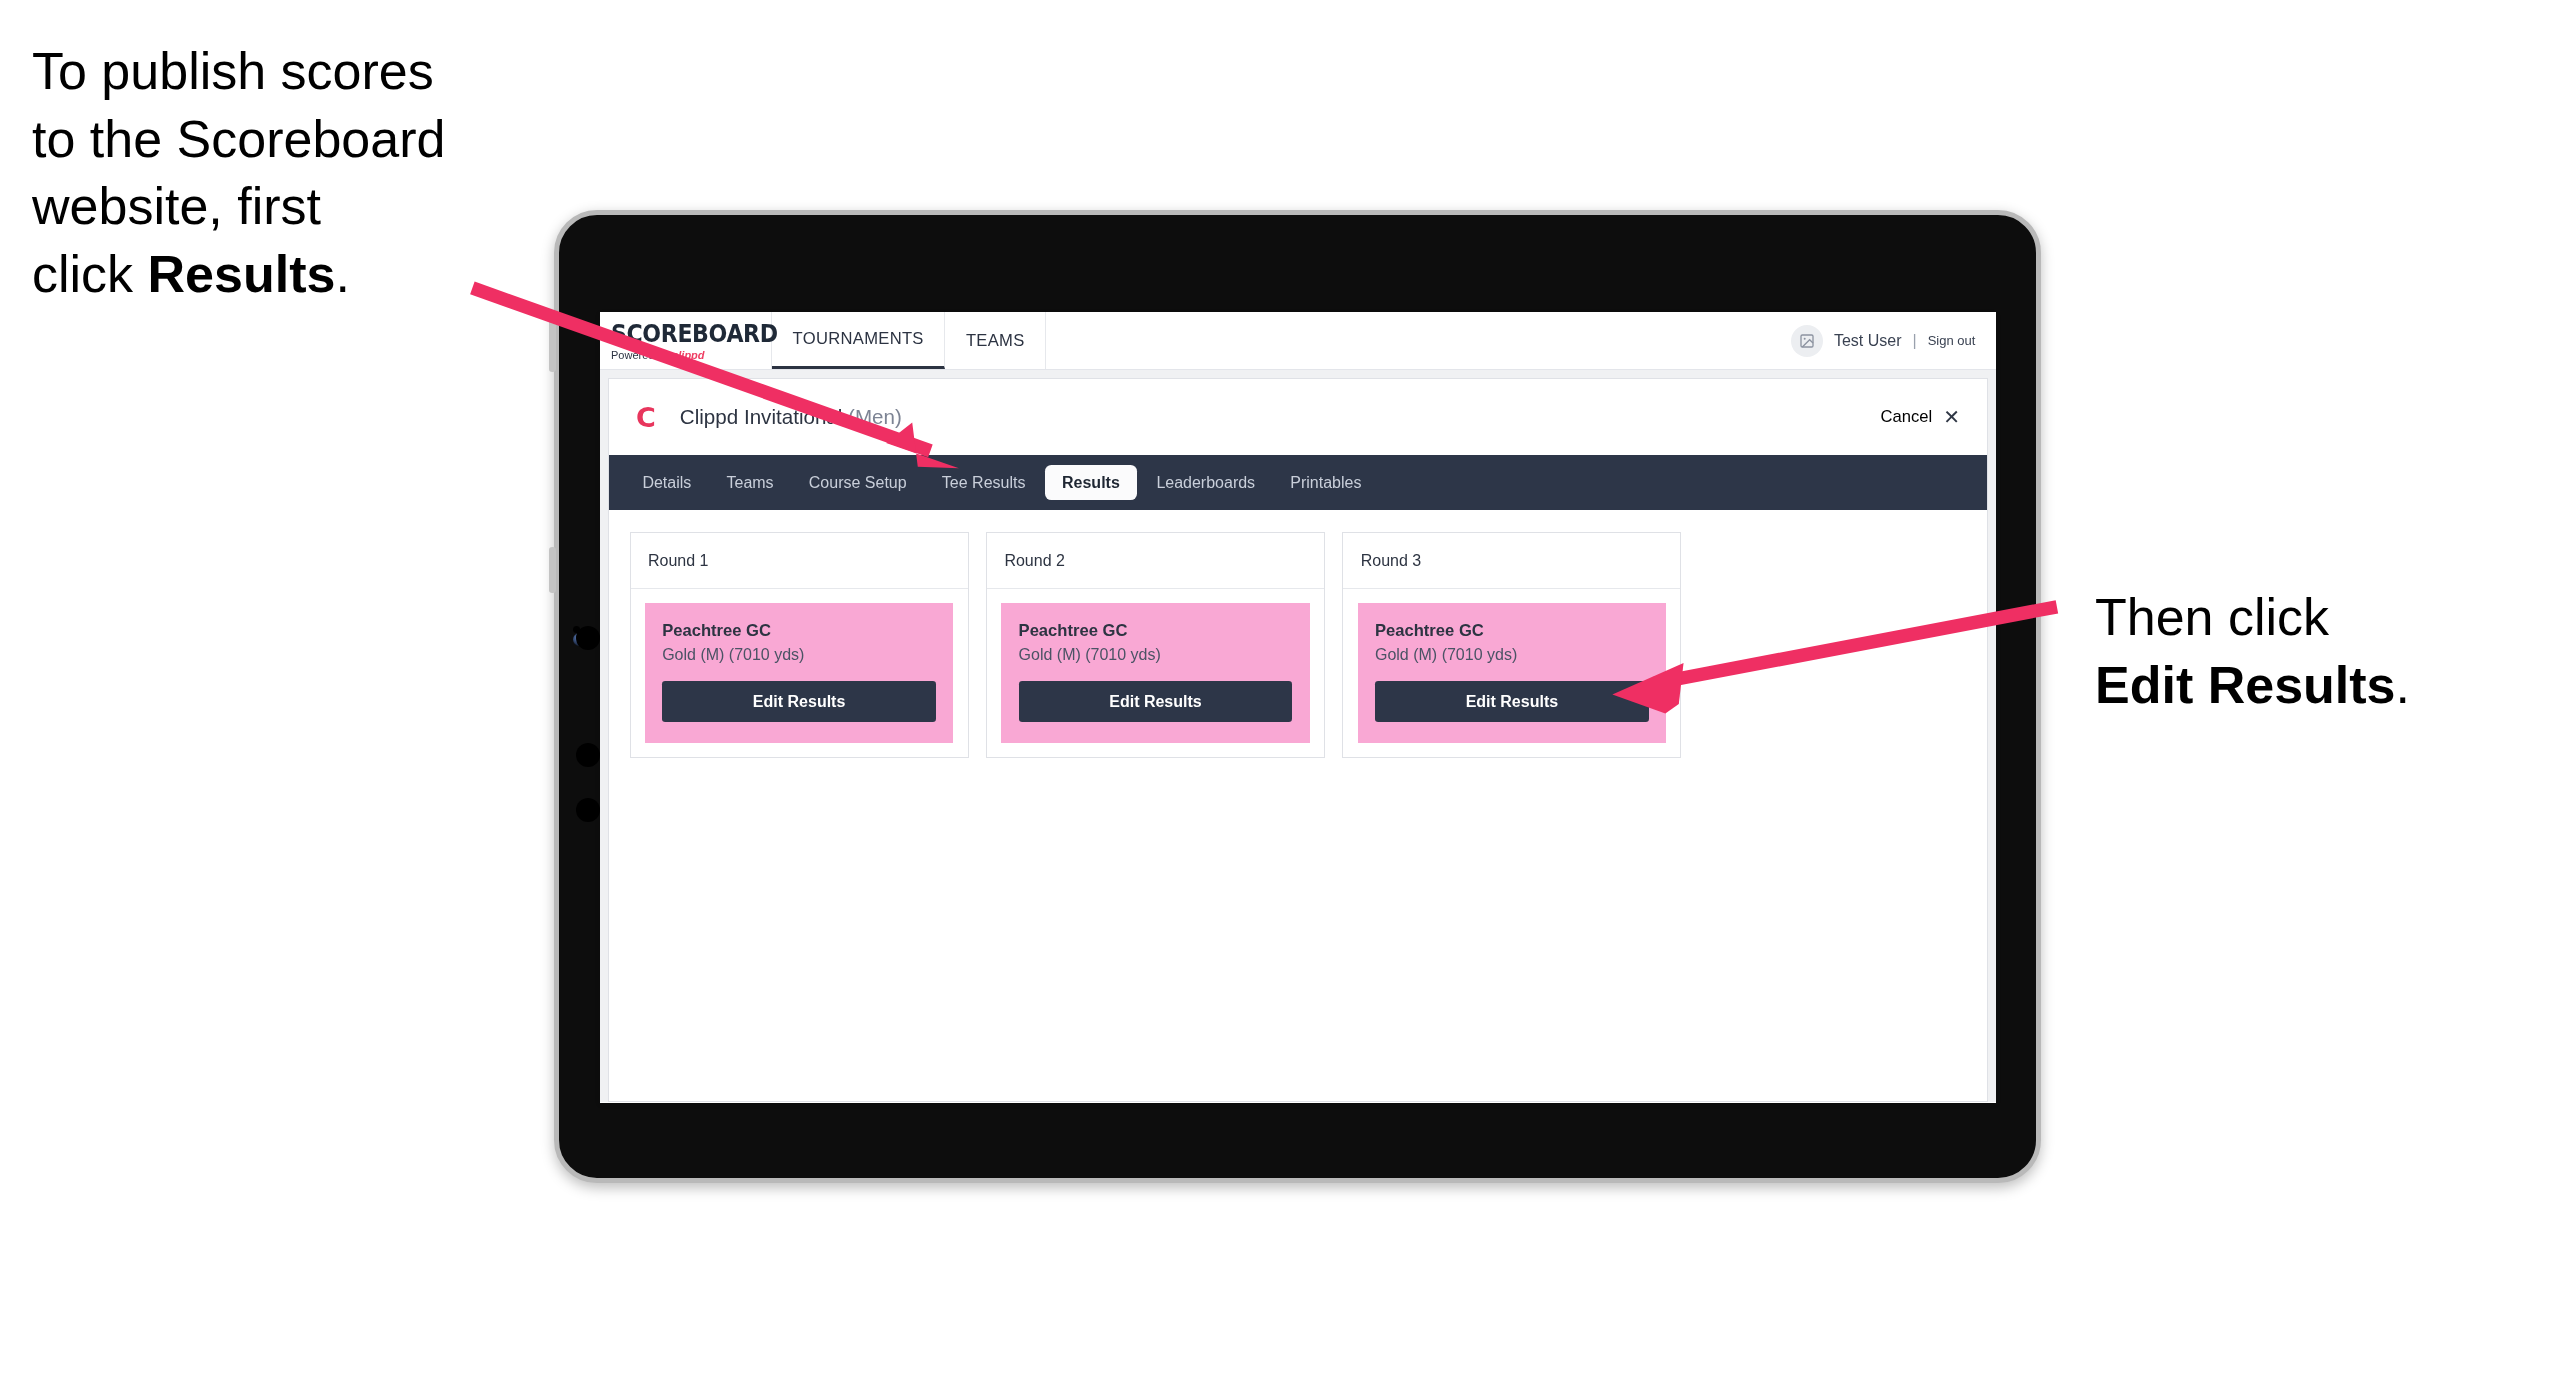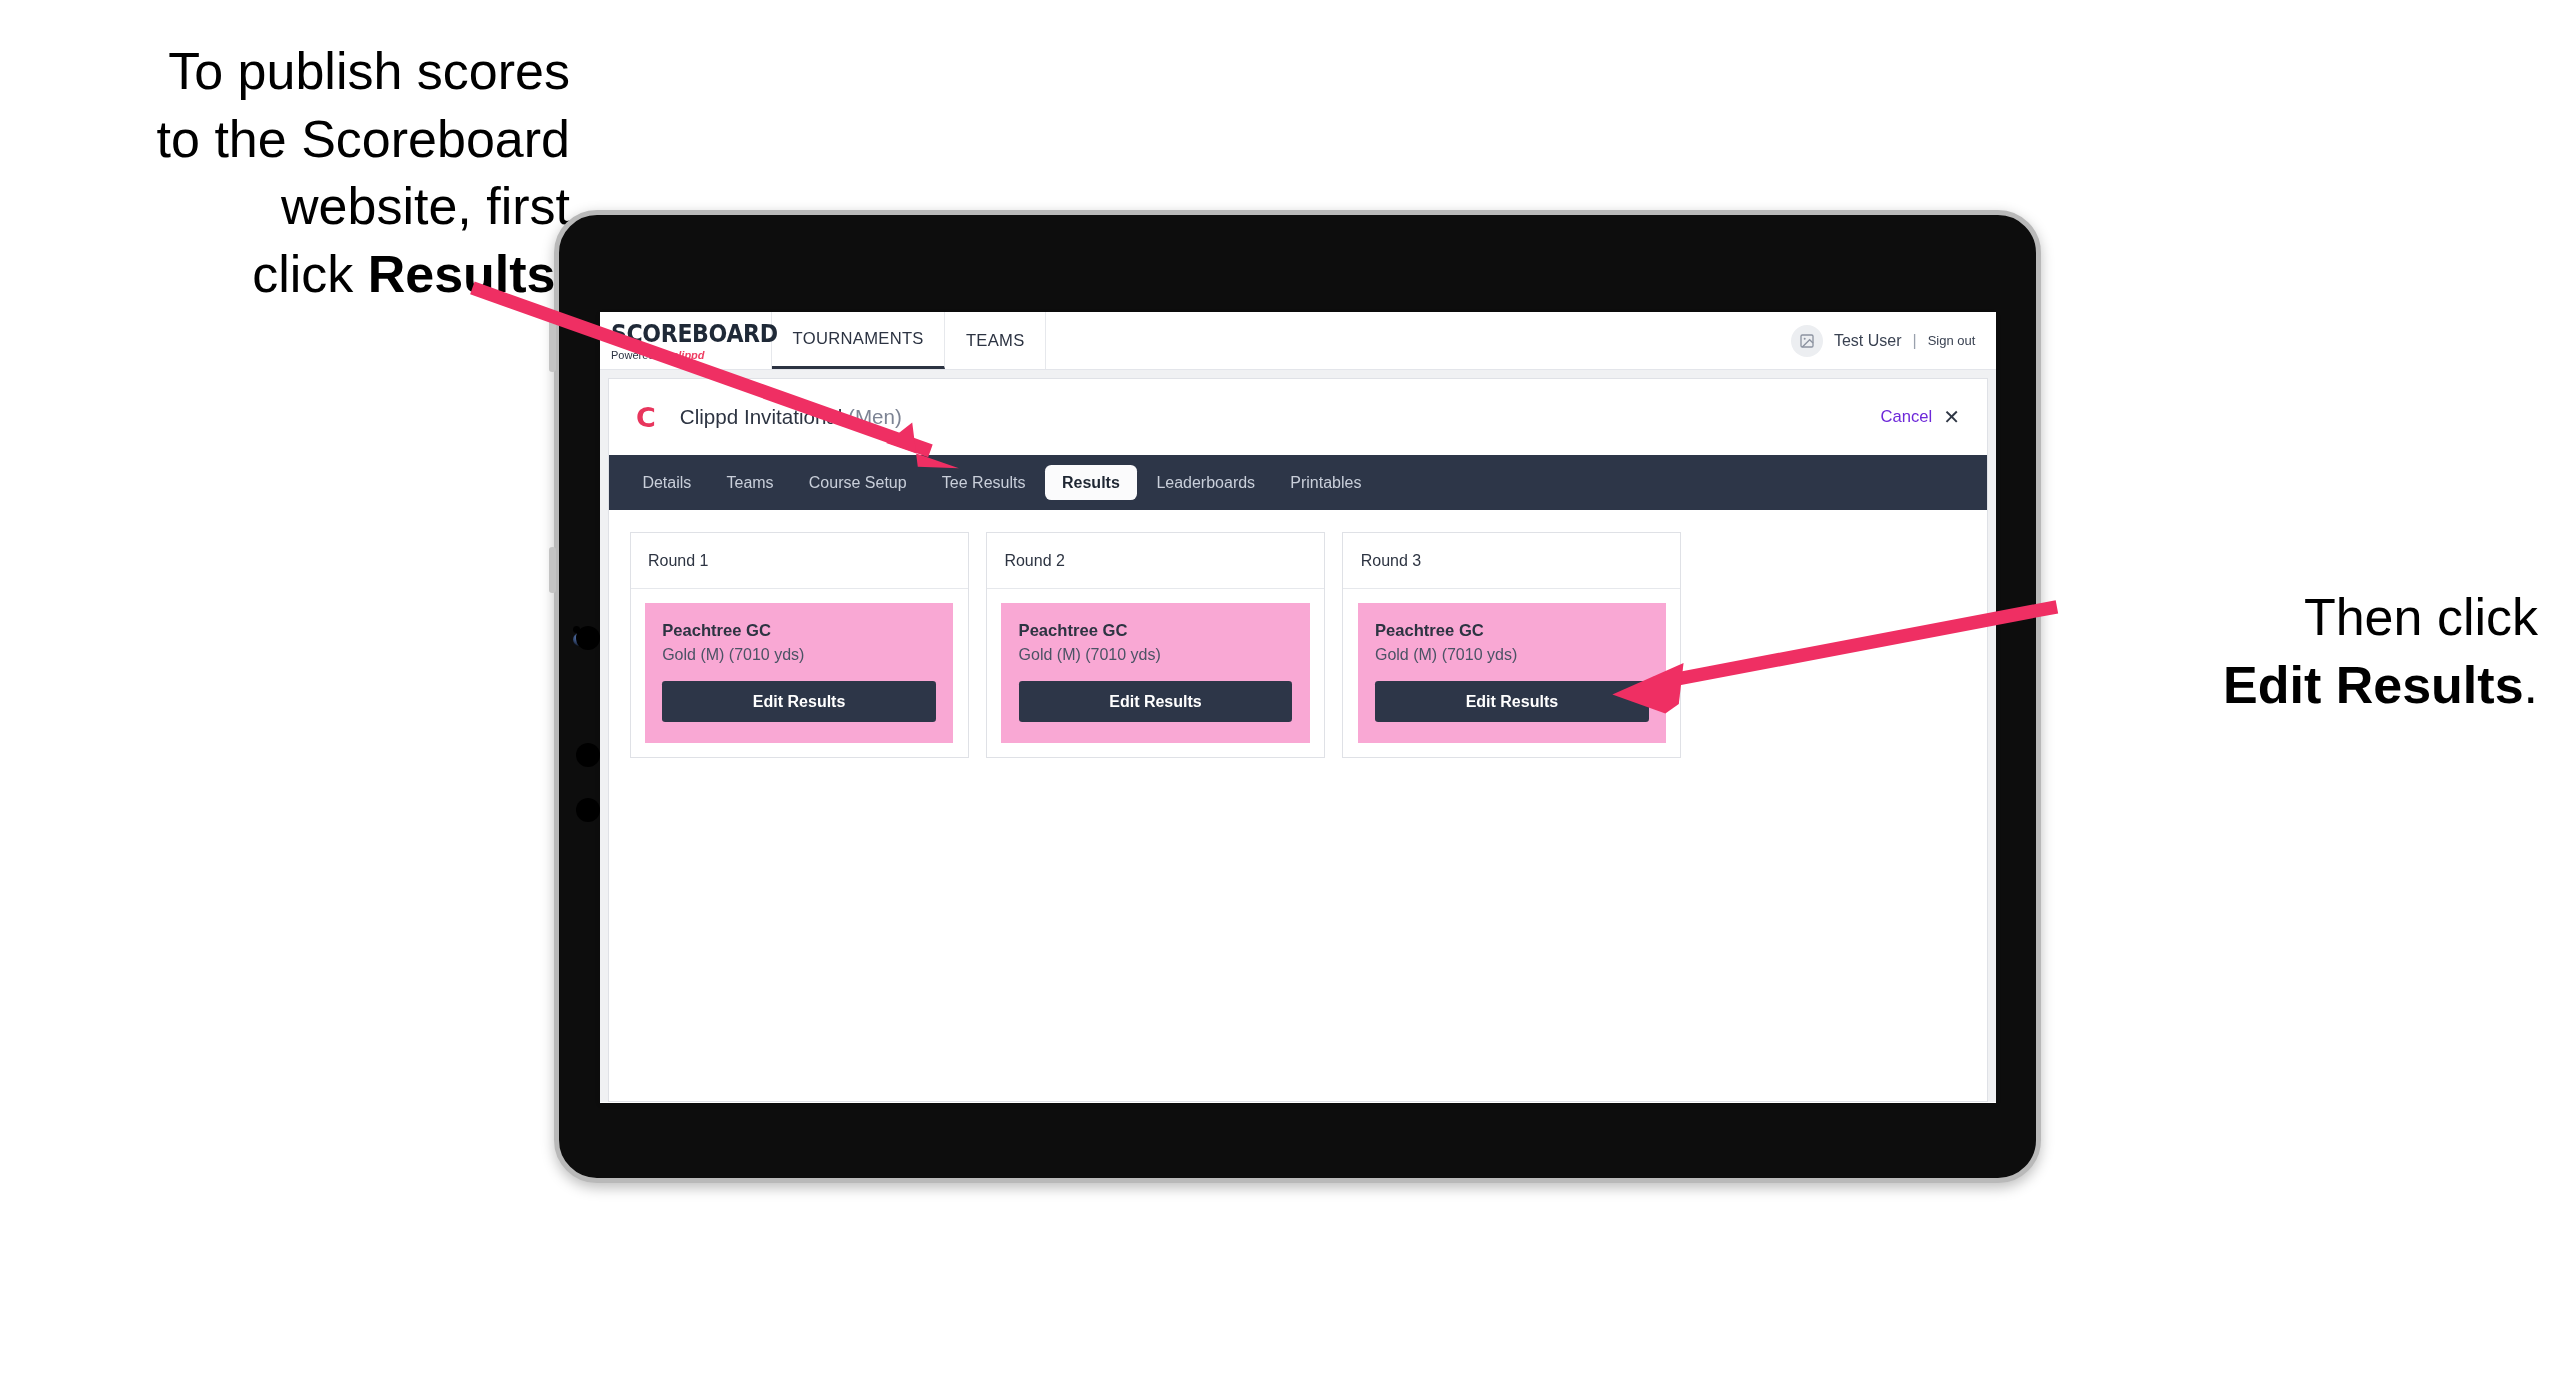--- a/index.html
+++ b/index.html
@@ -7,21 +7,20 @@
     width:2576px;height:1386px;background:#ffffff;overflow:hidden;
     font-family:"Liberation Sans", sans-serif;
     position:relative;
   }
 
   
   .annot{
     position:absolute;color:#000;line-height:1.30;
     font-family:"Liberation Sans", sans-serif;
     white-space:pre-line;
-    text-align:right;
   }
   #annot-left{ left:32px; top:38px; width:538px; font-size:52px; }
   #annot-right{ left:2095px; top:584px; width:443px; font-size:52px; }
   .annot b{font-weight:bold;}
 
   .arrow-layer{position:absolute;left:0;top:0;width:2576px;height:1386px;pointer-events:none;}
 
   
   #tablet{
     position:absolute;left:554px;top:210px;width:1487px;height:973px;
@@ -75,21 +74,21 @@
 
   
   #page{background:#f0f1f3;padding:8px 8px 0 8px;box-sizing:border-box;height:calc(100% - 59px);}
   #panel{background:#fff;border:0.8px solid #dfe1e6;min-height:100%;box-sizing:border-box;}
 
   #title-row{height:76px;display:flex;align-items:center;padding:0 27px;box-sizing:border-box;}
   #c-logo{font-size:27px;font-weight:bold;color:#e8365d;font-family:"DejaVu Sans", sans-serif;}
   #tourn-title{margin-left:24px;font-size:20.6px;color:#2d3442;}
   #tourn-title .muted{color:#7d8494;}
   #cancel{margin-left:auto;display:flex;align-items:center;gap:11px;}
-  #cancel-label{font-size:16.6px;color:#6d28d9;margin-left:16px;}
+  #cancel-label{font-size:16.6px;color:#000000;margin-left:16px;}
   #cancel-x{font-size:20px;color:#2f3644;line-height:1;}
 
   
   #tabbar{background:#2d3648;height:55px;display:flex;align-items:center;padding-left:17.4px;gap:3.2px;}
   .tab{font-size:16px;color:#c9cfda;padding:8px 16px;height:49px;display:flex;align-items:center;}
   .tab.active{background:#fbfbfc;color:#1f2733;font-weight:bold;height:35px;border-radius:6.3px;padding:0 17.4px;}
 
   
   #cards{display:flex;gap:17.4px;padding:22px 20.6px;}
   .card{width:339px;border:0.8px solid #dfe1e6;background:#fff;box-sizing:border-box;}

